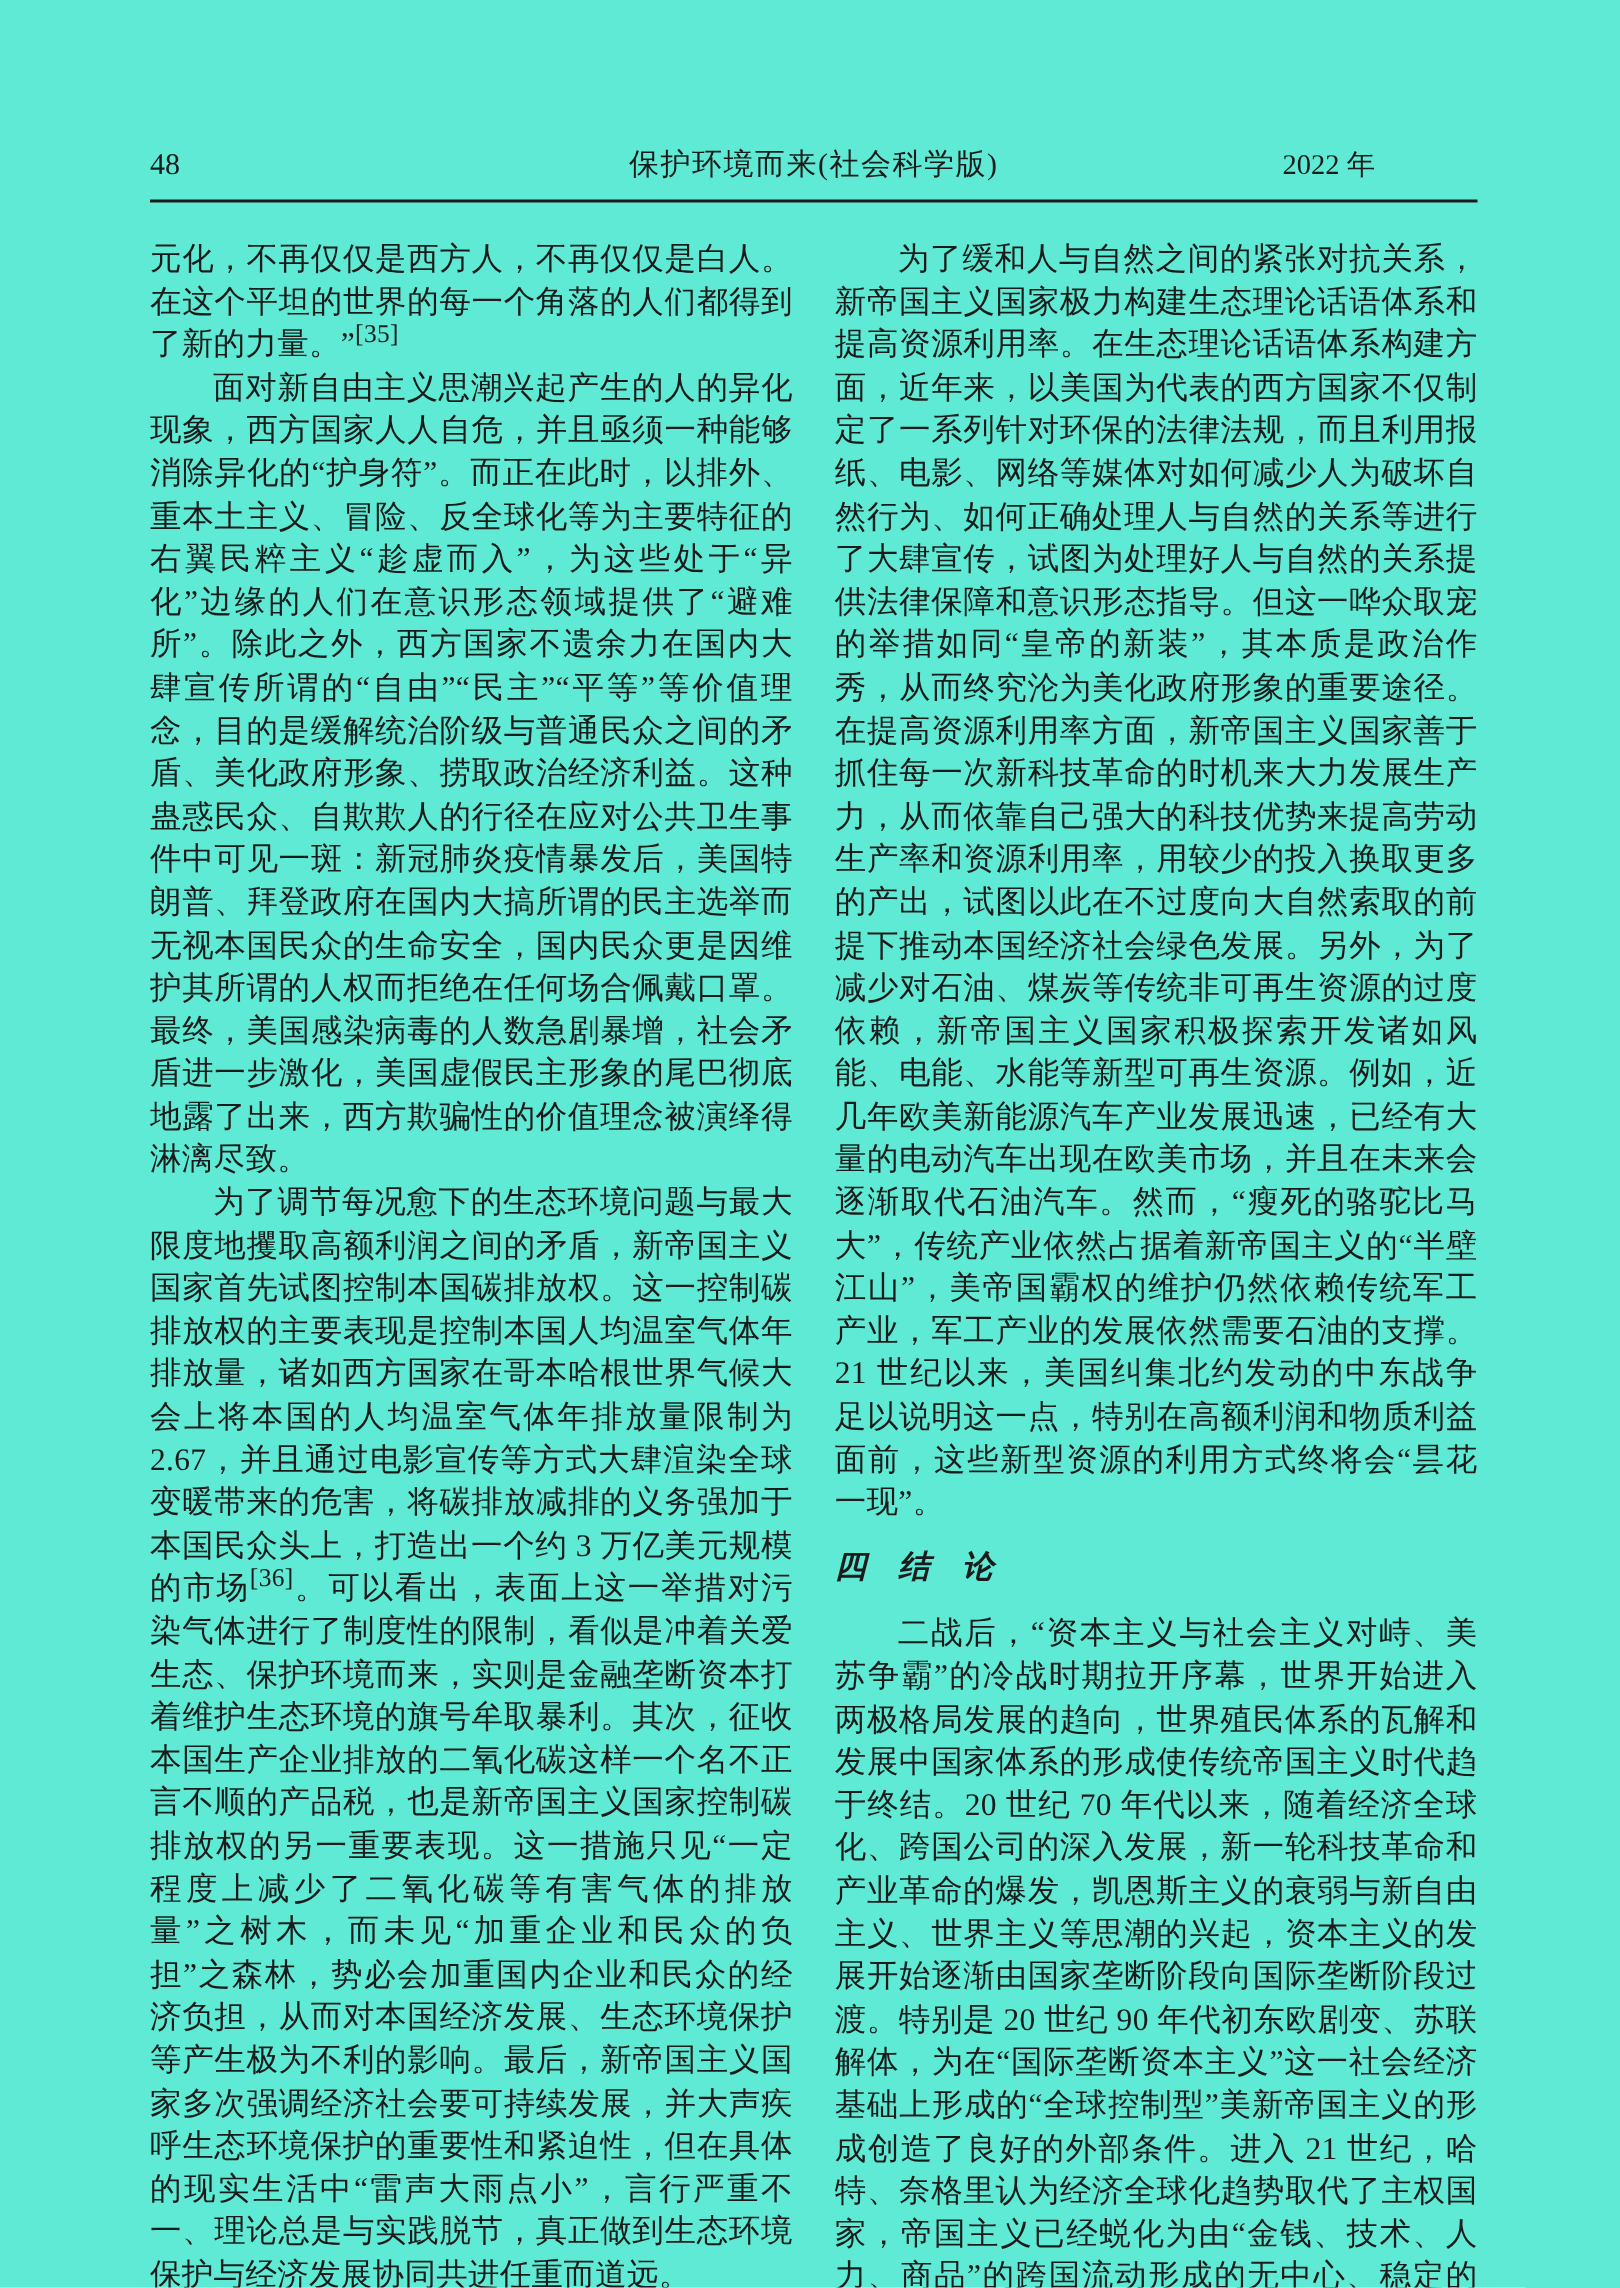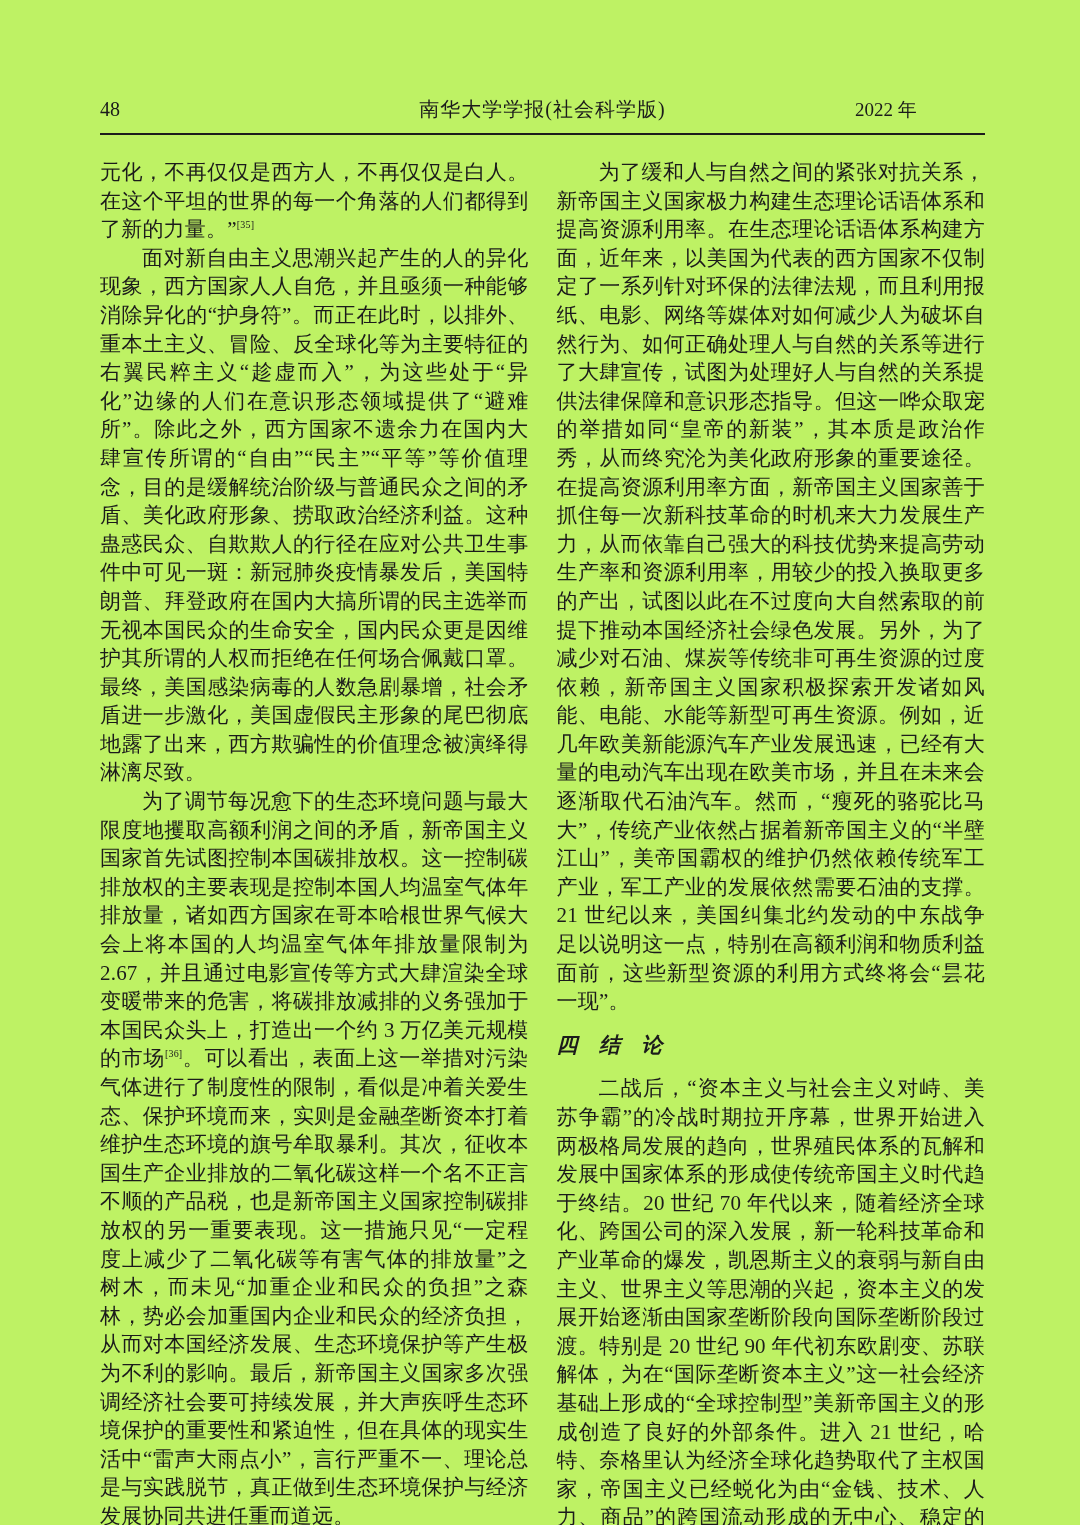--- a/index.html
+++ b/index.html
@@ -3,21 +3,21 @@
 <meta charset="utf-8">
 <style>
   * { margin: 0; padding: 0; box-sizing: border-box; }
   html, body { background: #e9e9e9; }
   body { font-family: "Liberation Serif", "DejaVu Serif", serif; }
   .page {
     position: relative;
     width: 1080px;
     height: 1525px;
     margin: 0 auto;
-    background: #bef264;
+    background: #5eead4;
     color: #1b1b1b;
     padding: 96px 95px 0 100px;
   }
   .header {
     display: flex;
     align-items: baseline;
     border-bottom: 2px solid #1c1c1c;
     padding-bottom: 10px;
   }
   .header .pageno {
@@ -55,32 +55,32 @@
   .col p.subheading { text-indent: 2em; }
   .col p.section-heading {
     font-weight: 700;
     font-family: "Liberation Sans", "DejaVu Sans", sans-serif;
     margin: 15px 0 15px 0;
     text-indent: 0;
     font-size: 21px;
     font-style: italic;
   }
   sup {
-    font-size: 10px;
+    font-size: 17px;
     line-height: 0;
     vertical-align: super;
   }
 </style>
 </head>
 <body>
 
 <div class="page">
   <div class="header">
     <span class="pageno">48</span>
-    <span class="jtitle">南华大学学报(社会科学版)</span>
+    <span class="jtitle">保护环境而来(社会科学版)</span>
     <span class="year">2022 年</span>
   </div>
   <div class="columns">
     <div class="col">
         <p class="paragraph"><span>元化，不再仅仅是西方人，不再仅仅是白人。在这个平坦的世界的每一个角落的人们都得到了新的力量。”</span><sup>[35]</sup></p>
         <p class="paragraph indent"><span>面对新自由主义思潮兴起产生的人的异化现象，西方国家人人自危，并且亟须一种能够消除异化的“护身符”。而正在此时，以排外、重本土主义、冒险、反全球化等为主要特征的右翼民粹主义“趁虚而入”，为这些处于“异化”边缘的人们在意识形态领域提供了“避难所”。除此之外，西方国家不遗余力在国内大肆宣传所谓的“自由”“民主”“平等”等价值理念，目的是缓解统治阶级与普通民众之间的矛盾、美化政府形象、捞取政治经济利益。这种蛊惑民众、自欺欺人的行径在应对公共卫生事件中可见一斑：新冠肺炎疫情暴发后，美国特朗普、拜登政府在国内大搞所谓的民主选举而无视本国民众的生命安全，国内民众更是因维护其所谓的人权而拒绝在任何场合佩戴口罩。最终，美国感染病毒的人数急剧暴增，社会矛盾进一步激化，美国虚假民主形象的尾巴彻底地露了出来，西方欺骗性的价值理念被演绎得淋漓尽致。</span></p>
         <p class="paragraph indent"><span>为了调节每况愈下的生态环境问题与最大限度地攫取高额利润之间的矛盾，新帝国主义国家首先试图控制本国碳排放权。这一控制碳排放权的主要表现是控制本国人均温室气体年排放量，诸如西方国家在哥本哈根世界气候大会上将本国的人均温室气体年排放量限制为 2.67，并且通过电影宣传等方式大肆渲染全球变暖带来的危害，将碳排放减排的义务强加于本国民众头上，打造出一个约 3 万亿美元规模的市场</span><sup>[36]</sup><span>。可以看出，表面上这一举措对污染气体进行了制度性的限制，看似是冲着关爱生态、保护环境而来，实则是金融垄断资本打着维护生态环境的旗号牟取暴利。其次，征收本国生产企业排放的二氧化碳这样一个名不正言不顺的产品税，也是新帝国主义国家控制碳排放权的另一重要表现。这一措施只见“一定程度上减少了二氧化碳等有害气体的排放量”之树木，而未见“加重企业和民众的负担”之森林，势必会加重国内企业和民众的经济负担，从而对本国经济发展、生态环境保护等产生极为不利的影响。最后，新帝国主义国家多次强调经济社会要可持续发展，并大声疾呼生态环境保护的重要性和紧迫性，但在具体的现实生活中“雷声大雨点小”，言行严重不一、理论总是与实践脱节，真正做到生态环境保护与经济发展协同共进任重而道远。</span></p>
       </div>
     <div class="col">
         <p class="paragraph indent"><span>为了缓和人与自然之间的紧张对抗关系，新帝国主义国家极力构建生态理论话语体系和提高资源利用率。在生态理论话语体系构建方面，近年来，以美国为代表的西方国家不仅制定了一系列针对环保的法律法规，而且利用报纸、电影、网络等媒体对如何减少人为破坏自然行为、如何正确处理人与自然的关系等进行了大肆宣传，试图为处理好人与自然的关系提供法律保障和意识形态指导。但这一哗众取宠的举措如同“皇帝的新装”，其本质是政治作秀，从而终究沦为美化政府形象的重要途径。在提高资源利用率方面，新帝国主义国家善于抓住每一次新科技革命的时机来大力发展生产力，从而依靠自己强大的科技优势来提高劳动生产率和资源利用率，用较少的投入换取更多的产出，试图以此在不过度向大自然索取的前提下推动本国经济社会绿色发展。另外，为了减少对石油、煤炭等传统非可再生资源的过度依赖，新帝国主义国家积极探索开发诸如风能、电能、水能等新型可再生资源。例如，近几年欧美新能源汽车产业发展迅速，已经有大量的电动汽车出现在欧美市场，并且在未来会逐渐取代石油汽车。然而，“瘦死的骆驼比马大”，传统产业依然占据着新帝国主义的“半壁江山”，美帝国霸权的维护仍然依赖传统军工产业，军工产业的发展依然需要石油的支撑。21 世纪以来，美国纠集北约发动的中东战争足以说明这一点，特别在高额利润和物质利益面前，这些新型资源的利用方式终将会“昙花一现”。</span></p>

